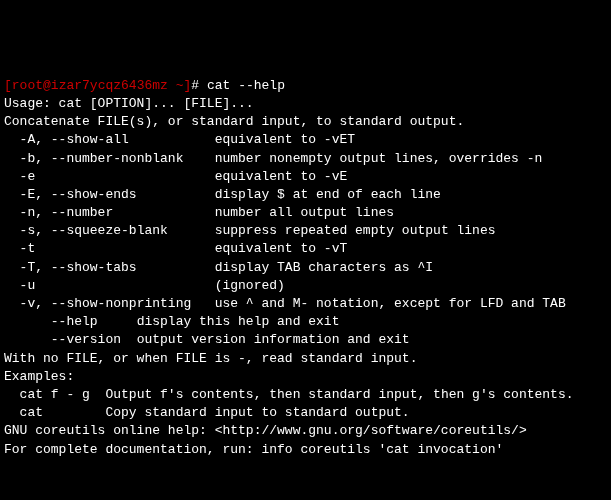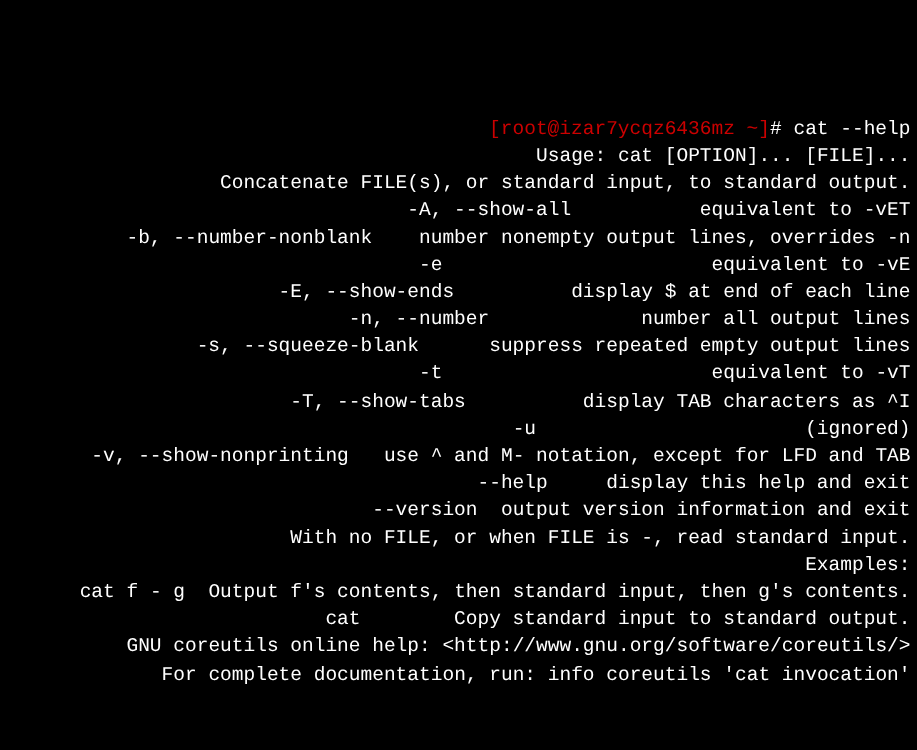--- a/index.html
+++ b/index.html
@@ -20,21 +20,21 @@
       height: 500px;
       overflow: hidden;
     }
     .prompt-bracket { color: #c00; }
     .prompt-user { color: #c00; }
     .prompt-at { color: #c00; }
     .prompt-host { color: #c00; }
     .prompt-tilde { color: #c00; }
     .prompt-hash { color: #fff; }
     .cmd { color: #fff; }
-    .line { display: block; text-align: right; }
+    .line { display: block; }
   </style>
 </head>
 <body>
 
 
 
 <span class="line"><span class="prompt-bracket">[</span><span class="prompt-user">root</span><span class="prompt-at">@</span><span class="prompt-host">izar7ycqz6436mz</span><span class="prompt-bracket"> </span><span class="prompt-tilde">~</span><span class="prompt-bracket">]</span><span class="prompt-hash">#</span><span class="cmd"> cat --help</span></span><span class="line">Usage: cat [OPTION]... [FILE]...</span><span class="line">Concatenate FILE(s), or standard input, to standard output.</span><span class="line"></span><span class="line">  -A, --show-all           equivalent to -vET</span><span class="line">  -b, --number-nonblank    number nonempty output lines, overrides -n</span><span class="line">  -e                       equivalent to -vE</span><span class="line">  -E, --show-ends          display $ at end of each line</span><span class="line">  -n, --number             number all output lines</span><span class="line">  -s, --squeeze-blank      suppress repeated empty output lines</span><span class="line">  -t                       equivalent to -vT</span><span class="line">  -T, --show-tabs          display TAB characters as ^I</span><span class="line">  -u                       (ignored)</span><span class="line">  -v, --show-nonprinting   use ^ and M- notation, except for LFD and TAB</span><span class="line">      --help     display this help and exit</span><span class="line">      --version  output version information and exit</span><span class="line"></span><span class="line">With no FILE, or when FILE is -, read standard input.</span><span class="line"></span><span class="line">Examples:</span><span class="line">  cat f - g  Output f's contents, then standard input, then g's contents.</span><span class="line">  cat        Copy standard input to standard output.</span><span class="line"></span><span class="line">GNU coreutils online help: &lt;http://www.gnu.org/software/coreutils/&gt;</span><span class="line">For complete documentation, run: info coreutils 'cat invocation'</span>
 
 
 

